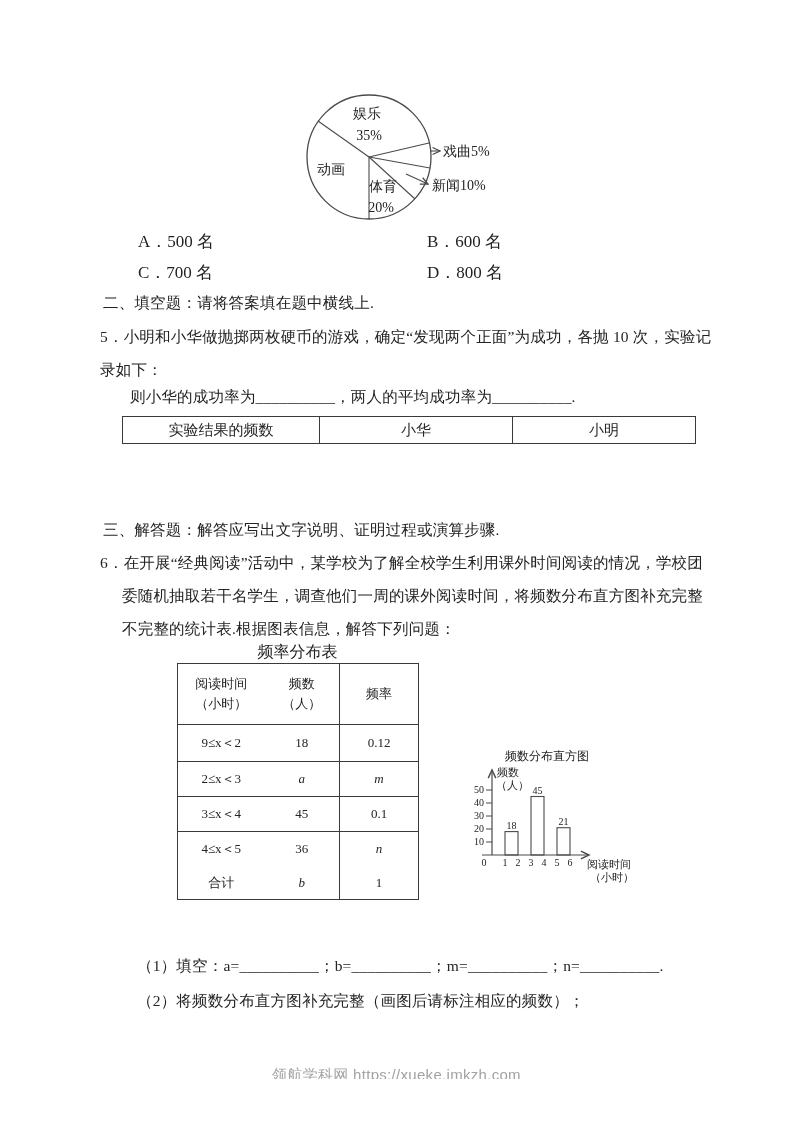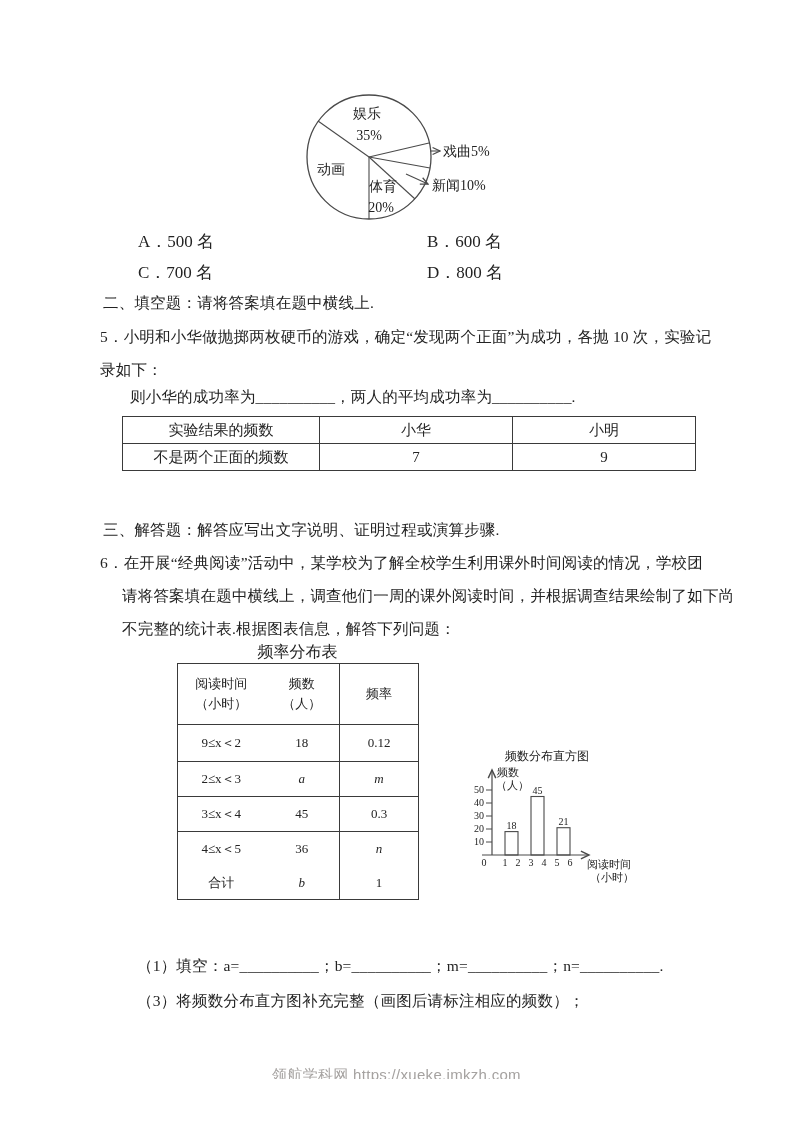--- a/index.html
+++ b/index.html
@@ -76,31 +76,26 @@
         <col style="width:197px">
         <col style="width:193px">
         <col style="width:183px">
       </colgroup>
     <tbody>
         <tr>
       <th>实验结果的频数</th>
       <th>小华</th>
       <th>小明</th>
     </tr>
-    <tr>
-      <td>不是两个正面的频数</td>
-      <td>7</td>
-      <td>9</td>
-    </tr>
   </tbody>
     </table>
 
   <div class="abs ln" style="left:103px;top:520px">三、解答题：解答应写出文字说明、证明过程或演算步骤.</div>
   <div class="abs ln" style="left:100px;top:553px">6．在开展“经典阅读”活动中，某学校为了解全校学生利用课外时间阅读的情况，学校团</div>
-  <div class="abs ln" style="left:122px;top:586px">请将答案填在题中横线上，调查他们一周的课外阅读时间，并根据调查结果绘制了如下尚</div>
+  <div class="abs ln" style="left:122px;top:586px">委随机抽取若干名学生，调查他们一周的课外阅读时间，将频数分布直方图补充完整</div>
   <div class="abs ln" style="left:122px;top:619px">不完整的统计表.根据图表信息，解答下列问题：</div>
 
   <div class="abs" style="left:177px;top:642px;width:241px;text-align:center;font-size:16px">频率分布表</div>
   <table class="t2">
     <colgroup>
         <col style="width:87px">
         <col style="width:75px">
         <col style="width:79px">
       </colgroup>
     <tbody>
@@ -121,21 +116,21 @@
       <td class="c3">0.12</td>
     </tr>
     <tr class="r rb">
       <td>2≤x＜3</td>
       <td class="var">a</td>
       <td class="c3 var">m</td>
     </tr>
     <tr class="r rb">
       <td>3≤x＜4</td>
       <td>45</td>
-      <td class="c3">0.3</td>
+      <td class="c3">0.1</td>
     </tr>
     <tr class="r rb">
       <td>4≤x＜5</td>
       <td>36</td>
       <td class="c3 var">n</td>
     </tr>
     <tr class="half">
       <td>合计</td>
       <td class="var">b</td>
       <td class="c3">1</td>
@@ -177,17 +172,17 @@
     <text class="h-tick" x="95" y="123" text-anchor="middle">5</text>
     <text class="h-tick" x="108" y="123" text-anchor="middle">6</text>
 
     <text class="h-lab" x="35" y="33">频数</text>
     <text class="h-lab" x="34" y="46">（人）</text>
     <text class="h-lab" x="125" y="125">阅读时间</text>
     <text class="h-lab" x="128" y="138">（小时）</text>
   </svg>
 
   <div class="abs ln" style="left:137px;top:956px">（1）填空：a=__________；b=__________；m=__________；n=__________.</div>
-  <div class="abs ln" style="left:137px;top:991px">（3）将频数分布直方图补充完整（画图后请标注相应的频数）；</div>
+  <div class="abs ln" style="left:137px;top:991px">（2）将频数分布直方图补充完整（画图后请标注相应的频数）；</div>
 
   <div class="footer">领航学科网 https://xueke.jmkzh.com</div>
 
 </div>
 
 </body></html>

